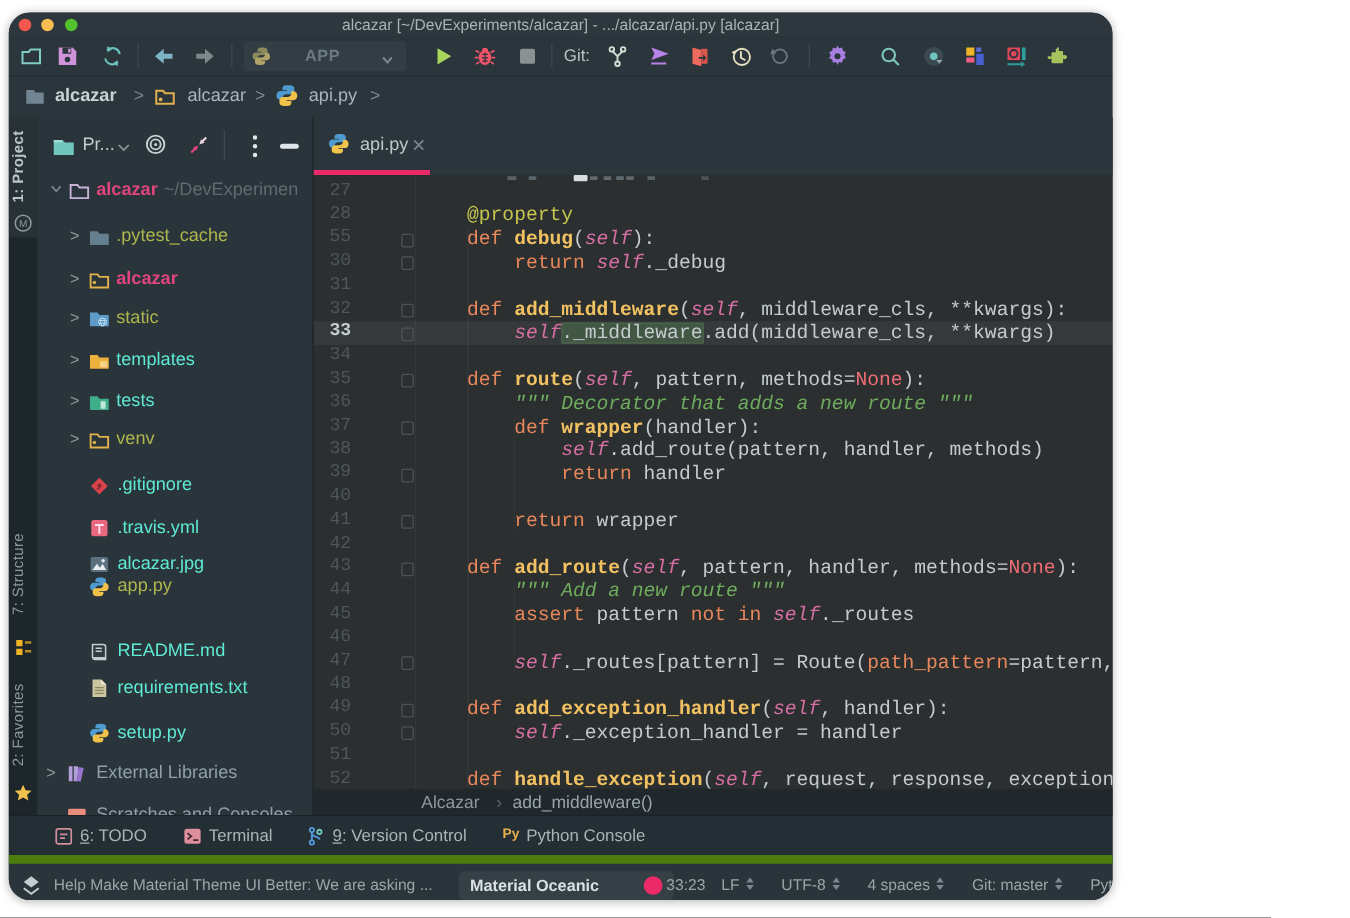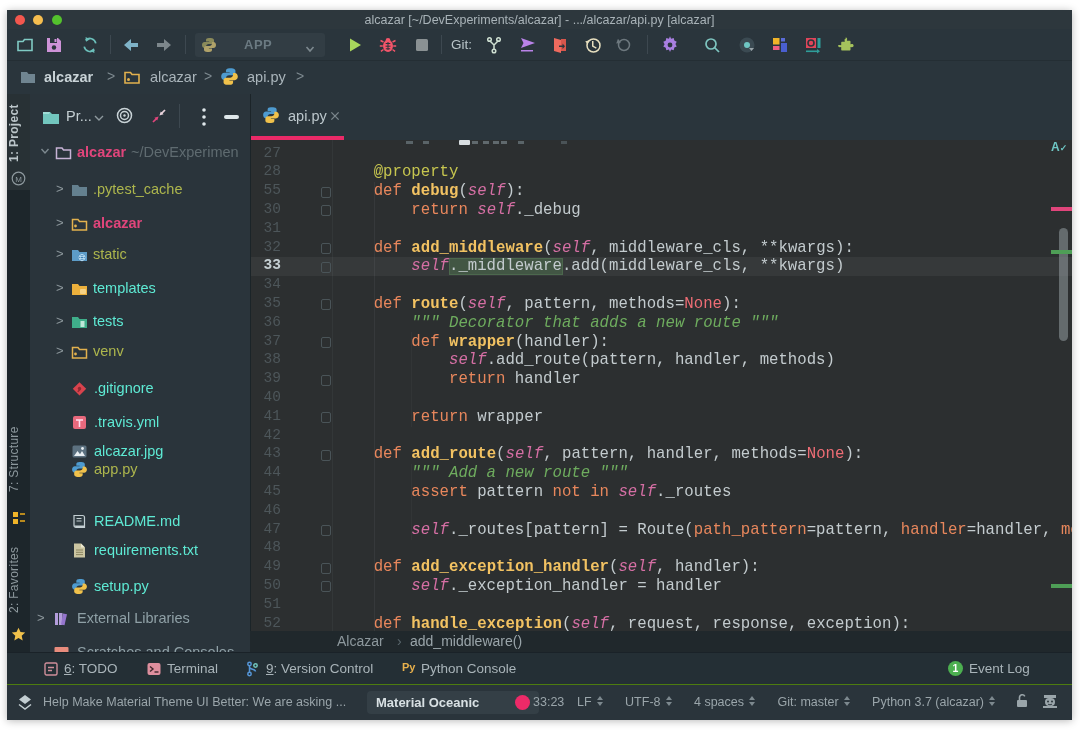--- a/index.html
+++ b/index.html
@@ -1,19 +1,19 @@
 <!DOCTYPE html>
 <html><head>
 <meta charset="utf-8">
 <style>
 html,body{margin:0;padding:0;}
 body{width:1080px;height:734px;background:#fff;position:relative;overflow:hidden;
      font-family:"Liberation Sans",sans-serif;}
-#win{position:absolute;left:7px;top:10px;width:1065px;height:710px;background:#2a343b;
-     border-radius:0;overflow:hidden;box-shadow:0 1px 8px rgba(0,0,0,0.28);}
+#win{position:absolute;left:7px;top:10px;width:883px;height:710px;background:#2a343b;
+     border-radius:17px;overflow:hidden;box-shadow:0 1px 8px rgba(0,0,0,0.28);}
 .abs{position:absolute;}
 
 #titlebar{position:absolute;left:0;top:0;width:100%;height:19px;background:#2d373d;}
 #titlebar .t{position:absolute;left:0;top:2.5px;width:100%;text-align:center;
   font-size:12.5px;color:#a9b3b8;}
 .light{position:absolute;top:5px;width:10px;height:10px;border-radius:50%;}
 #toolbar{position:absolute;left:0;top:19px;width:100%;height:31px;background:#2a353c;}
 #navbar{position:absolute;left:0;top:50px;width:100%;height:34px;background:#2a353c;
   border-top:1px solid #242e34;}
 .tsep{position:absolute;top:6px;width:1px;height:19px;background:#3d4850;}
@@ -52,21 +52,21 @@
 i.n{color:#ee6d75;}
 i.d{color:#6eac5e;font-style:italic;}
 i.a{color:#e8875c;}
 .dec{color:#c6c54f;}
 .fold{position:absolute;left:70px;width:8px;height:9px;border:1px solid #4a5458;border-radius:2px;}
 #bcbar{position:absolute;left:243px;top:621px;width:822px;height:21px;background:#20282c;
   font-size:14px;color:#8d989d;}
 #toolwin{position:absolute;left:0;top:642px;width:1065px;height:32px;background:#242f35;
   border-top:1px solid #1a2228;font-size:13.5px;color:#a9b4b9;}
 #statusbar{position:absolute;left:0;top:674px;width:1065px;height:36px;background:#2a343b;
-  border-top:1px solid #4d7c0f;font-size:12.5px;color:#9aa5aa;}
+  border-top:7px solid #4d7c0f;font-size:12.5px;color:#9aa5aa;}
 .twitem{position:absolute;top:8px;}
 .sbitem{position:absolute;top:10px;white-space:nowrap;}
 .updn{display:inline-block;width:8px;height:10px;position:relative;margin-left:4px;}
 .updn:before,.updn:after{content:"";position:absolute;left:1px;border-left:3px solid transparent;
   border-right:3px solid transparent;}
 .updn:before{top:0;border-bottom:4px solid #7d898f;}
 .updn:after{bottom:0;border-top:4px solid #7d898f;}
 </style>
 </head>
 <body>

